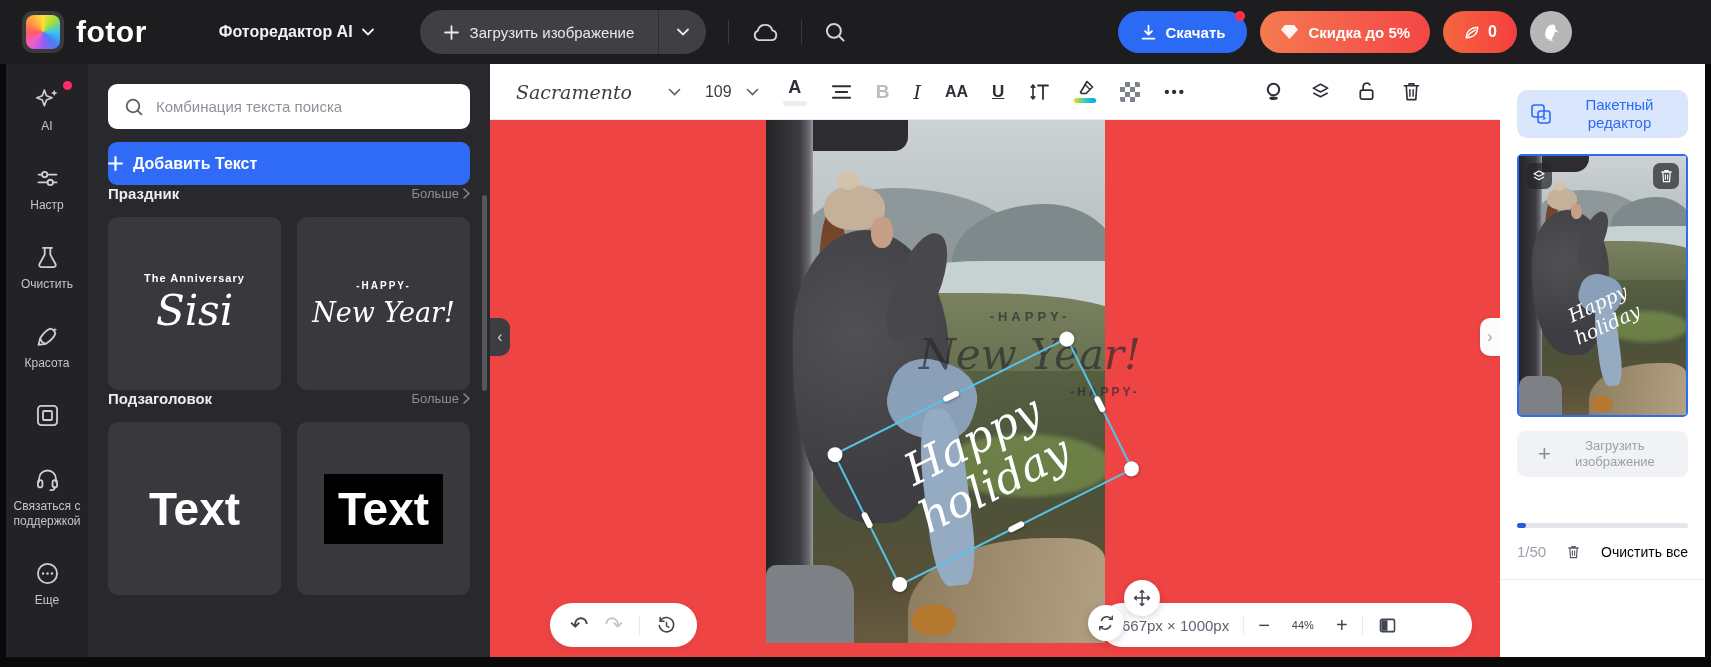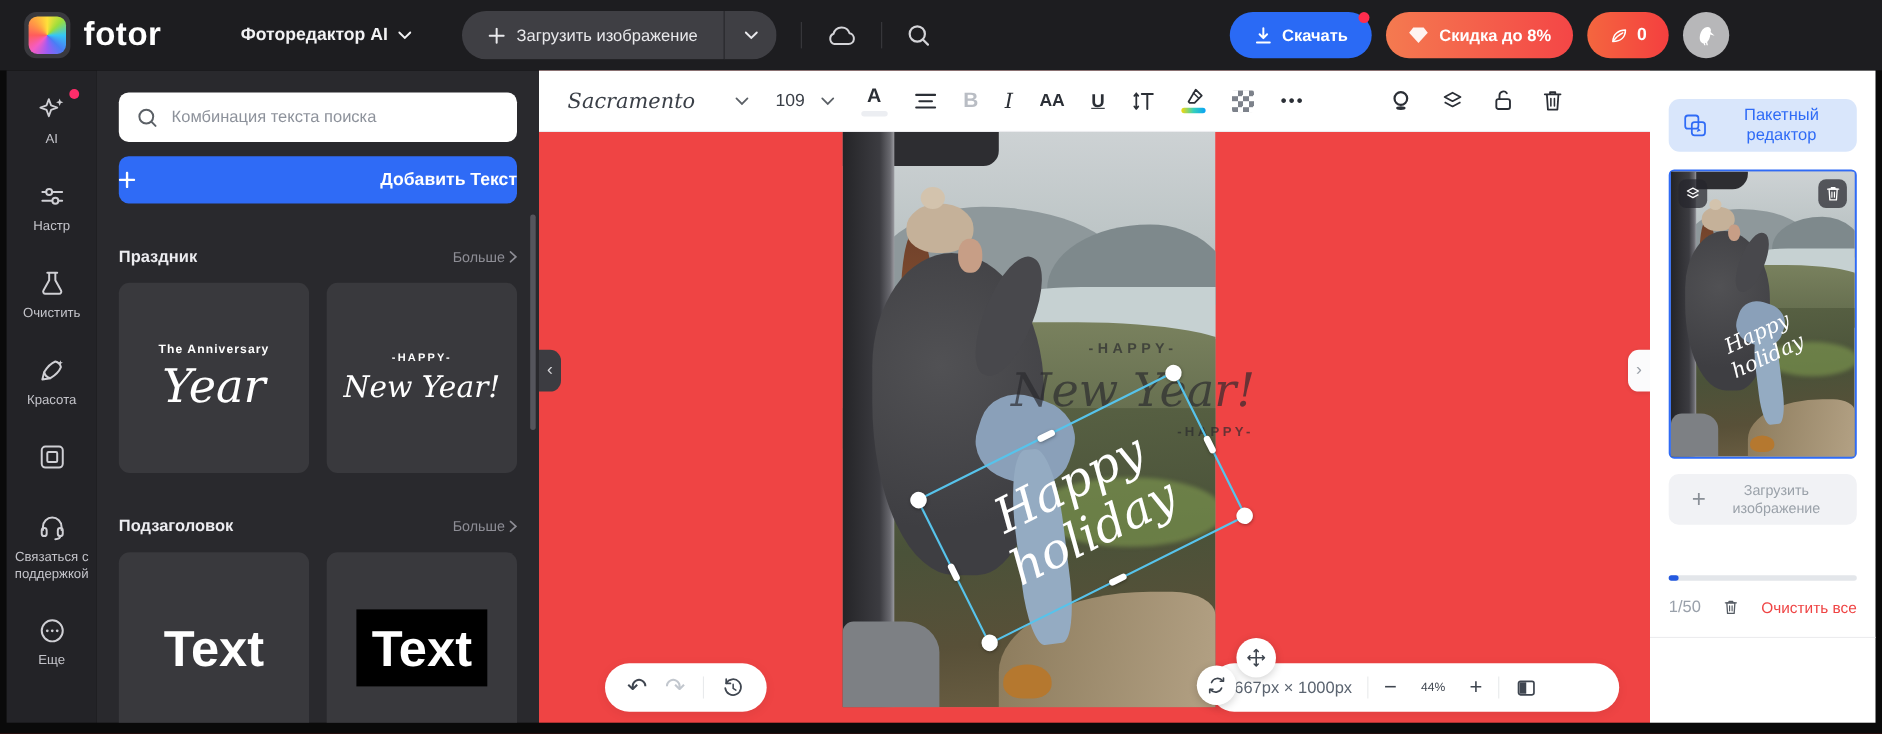--- a/index.html
+++ b/index.html
@@ -30,22 +30,22 @@
   .rail { position:absolute; left:6px; top:64px; width:82px; height:593px; background:#232327; display:flex; flex-direction:column; align-items:center; padding-top:22px; z-index:20; }
   .rail-item { background:none; border:none; display:flex; flex-direction:column; align-items:center; gap:6px; color:#cfcfd4; cursor:pointer; margin-bottom:31px; position:relative; width:82px; }
   .rail-item .lbl { font-size:12px; color:#c4c4ca; line-height:1.25; text-align:center; }
   .rail-badge { position:absolute; top:-5px; right:16px; width:9px; height:9px; border-radius:50%; background:#ff2d6a; }
 
   
   .tpanel { position:absolute; left:88px; top:64px; width:402px; height:593px; background:#29292d; padding:20px; overflow:hidden; z-index:20; }
   .search-box { display:flex; align-items:center; gap:12px; background:#fff; border-radius:9px; height:45px; padding:0 16px; }
   .search-box input { border:none; outline:none; flex:1; font-size:15px; color:#333; background:transparent; font-family:"Liberation Sans",sans-serif; }
   .search-box input::placeholder { color:#8d929b; }
-  .add-text { margin-top:13px; width:100%; height:43px; border:none; border-radius:9px; background:#2f6bf6; color:#fff; font-size:16px; font-weight:700; display:flex; align-items:center; justify-content:space-between; cursor:pointer; }
-  .sec-head { display:flex; align-items:center; justify-content:space-between; margin-top:40px; margin-bottom:15px; }
+  .add-text { margin-top:13px; width:100%; height:43px; border:none; border-radius:9px; background:#2f6bf6; color:#fff; font-size:16px; font-weight:700; display:flex; align-items:center; justify-content:flex-start; gap:10px; cursor:pointer; }
+  .sec-head { display:flex; align-items:center; justify-content:space-between; margin-bottom:15px; }
   .sec-title { color:#ececf0; font-size:15px; font-weight:700; }
   .sec-more { background:none; border:none; color:#8d8d95; font-size:13px; display:flex; align-items:center; gap:4px; cursor:pointer; }
   .cards { display:flex; gap:16px; }
   .card { width:173px; height:173px; border-radius:10px; background:#39393d; display:flex; flex-direction:column; align-items:center; justify-content:center; cursor:pointer; color:#fff; }
   .script { font-family:"DejaVu Serif","Liberation Serif",serif; font-style:italic; }
   .card .small-caps { font-size:11px; font-weight:700; letter-spacing:1px; }
   .card .party { font-size:42px; margin-top:2px; }
   .card .happy { font-size:10px; font-weight:700; letter-spacing:2px; }
   .card .newyear { font-size:27px; margin-top:6px; }
   .card .bigtext { font-size:46px; font-weight:800; }
@@ -129,21 +129,21 @@
   .thumb .photo { inset:0; width:100%; height:100%; }
   .chip { position:absolute; width:26px; height:26px; border-radius:7px; background:rgba(38,38,44,.72); border:none; display:flex; align-items:center; justify-content:center; color:#fff; cursor:pointer; z-index:3; }
   .chip-layers { left:7px; top:7px; }
   .chip-trash { right:7px; top:7px; }
   .upl2 { margin-top:14px; width:100%; height:46px; border:none; border-radius:9px; background:#f1f2f5; color:#9aa1a9; font-size:13px; display:flex; align-items:center; justify-content:center; gap:12px; cursor:pointer; line-height:1.25; }
   .upl2 .plus { color:#8a9097; font-size:22px; font-weight:400; }
   .progress { margin-top:46px; width:100%; height:5px; border-radius:3px; background:#e3e6ea; position:relative; }
   .progress .fill { position:absolute; left:0; top:0; height:5px; width:9px; border-radius:3px; background:#2459e0; }
   .count-row { margin-top:15px; display:flex; align-items:center; justify-content:space-between; }
   .count { color:#9aa1ab; font-size:15px; }
-  .clear-btn { background:none; border:none; display:flex; align-items:center; gap:20px; color:#ef4444; font-size:14px; cursor:pointer; }
+  .clear-btn { background:none; border:none; display:flex; align-items:center; gap:20px; color:#000000; font-size:14px; cursor:pointer; }
   .bp-div { margin:19px -17px 0; height:1px; background:#ececee; }
   .sisi { margin-top:22px; width:100%; height:50px; border:none; border-radius:26px; background:#dbe7fd; display:flex; align-items:center; justify-content:center; gap:10px; font-size:15px; cursor:pointer; }
   .sisi-orb { width:26px; height:26px; border-radius:50%; background:conic-gradient(#f7a1d0,#f9c49a,#f8ec9e,#a9e8a1,#9fd4f7,#c3a9f4,#f7a1d0); }
   .sisi b { color:#15171a; } .sisi span { color:#2c2f34; }
 </style>
 </head>
 <body>
 
 <div class="screen">
 
@@ -190,21 +190,21 @@
             <path d="M8 1.5v8M4.8 6.7L8 10l3.2-3.3" fill="none" stroke="#fff" stroke-width="1.7" stroke-linecap="round" stroke-linejoin="round"></path>
             <path d="M2.5 13.8h11" stroke="#fff" stroke-width="1.7" stroke-linecap="round"></path>
           </svg>
         <span>Скачать</span>
         <span class="dot"></span>
       </button>
       <button class="btn-discount">
         <svg width="19" height="16" viewBox="0 0 20 17">
             <path d="M5 1h10l4 5.2L10 16 1 6.2z" fill="rgba(255,255,255,.92)"></path>
           </svg>
-        <span>Скидка до 8%</span>
+        <span>Скидка до 5%</span>
       </button>
       <button class="btn-credits">
         <svg width="17" height="17" viewBox="0 0 18 18">
             <path d="M3.5 14.5C3.5 7.5 9 3.5 15.5 3.5c0 6.5-4 11-12 11z" fill="none" stroke="#fff" stroke-width="1.5" stroke-linejoin="round"></path>
             <path d="M3.5 14.5C6.5 10 9.5 8 13 6.2" fill="none" stroke="#fff" stroke-width="1.3" stroke-linecap="round"></path>
           </svg>
         <span>0</span>
       </button>
       <button class="avatar">
         <svg width="24" height="24" viewBox="0 0 24 24">
@@ -293,21 +293,21 @@
       <button class="sec-more">
         <span>Больше</span>
         <svg width="7" height="11" viewBox="0 0 7 11">
             <path d="M1 1l5 4.5L1 10" fill="none" stroke="currentColor" stroke-width="1.5" stroke-linecap="round"></path>
           </svg>
       </button>
     </div>
     <div class="cards">
       <div class="card">
         <span class="small-caps">The Anniversary</span>
-        <span class="script party">Year</span>
+        <span class="script party">Sisi</span>
       </div>
       <div class="card">
         <span class="happy">-HAPPY-</span>
         <span class="script newyear">New Year!</span>
       </div>
     </div>
 
     <div class="sec-head">
       <span class="sec-title">Подзаголовок</span>
       <button class="sec-more">

